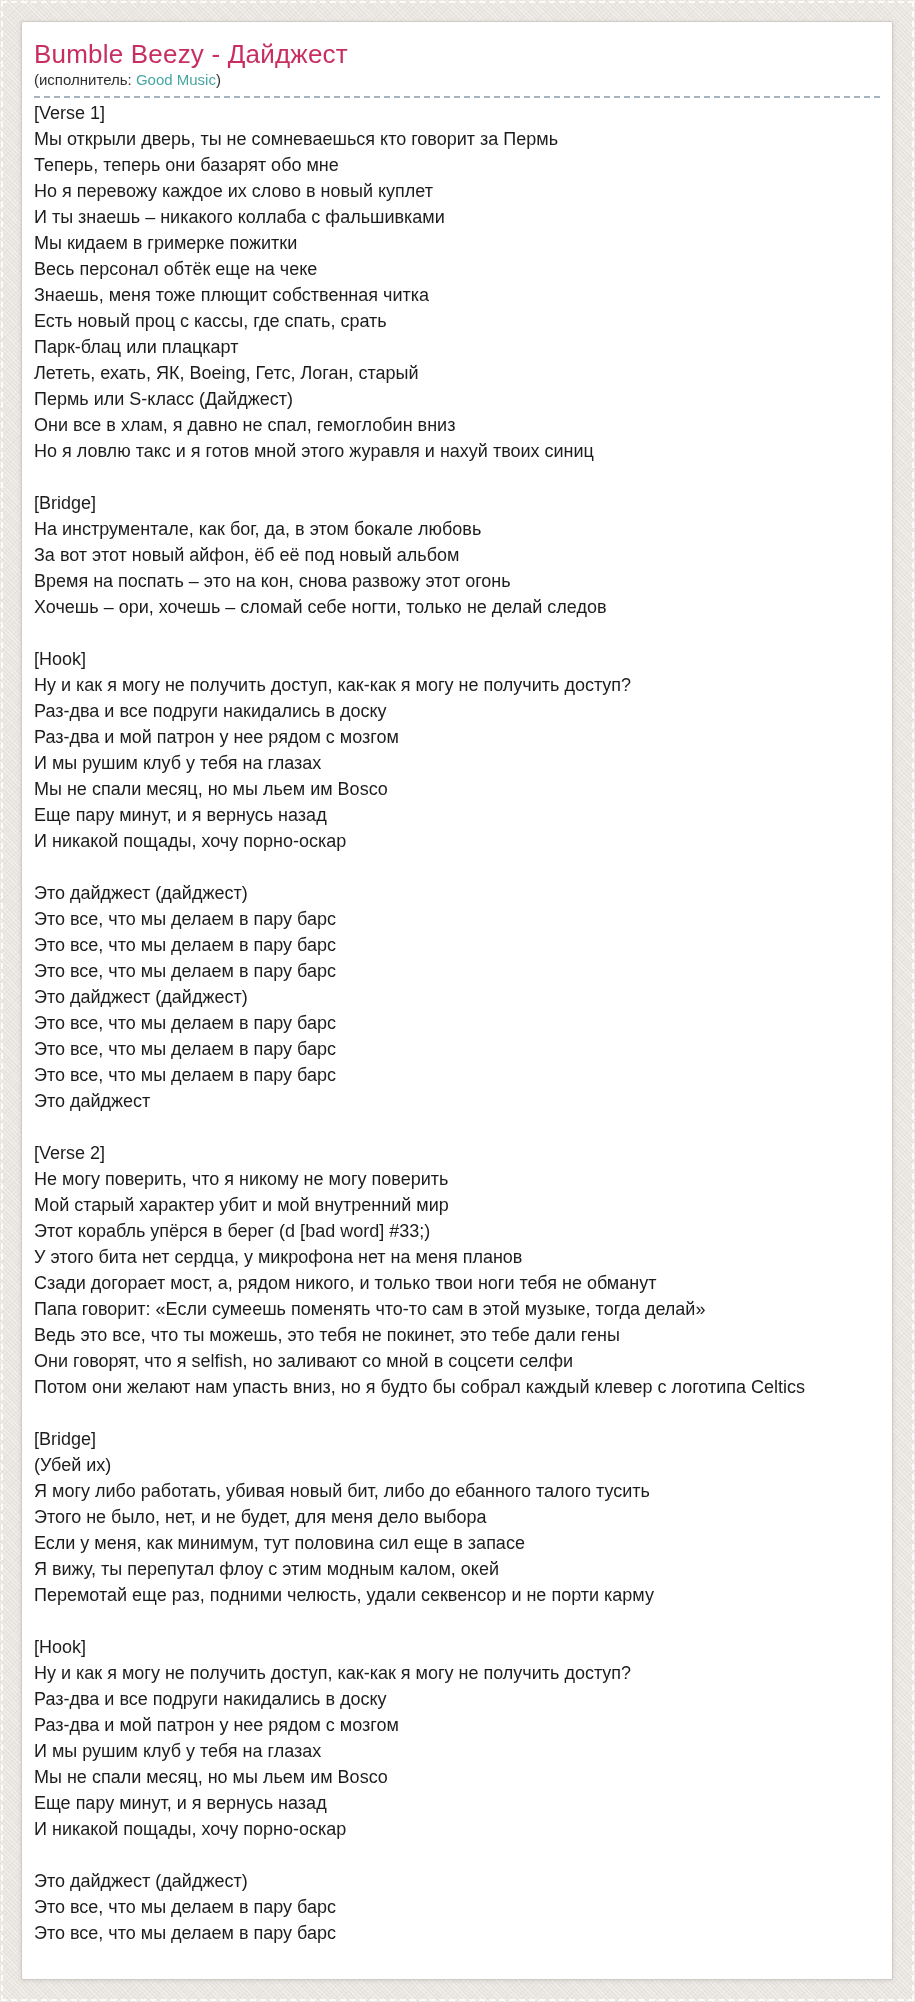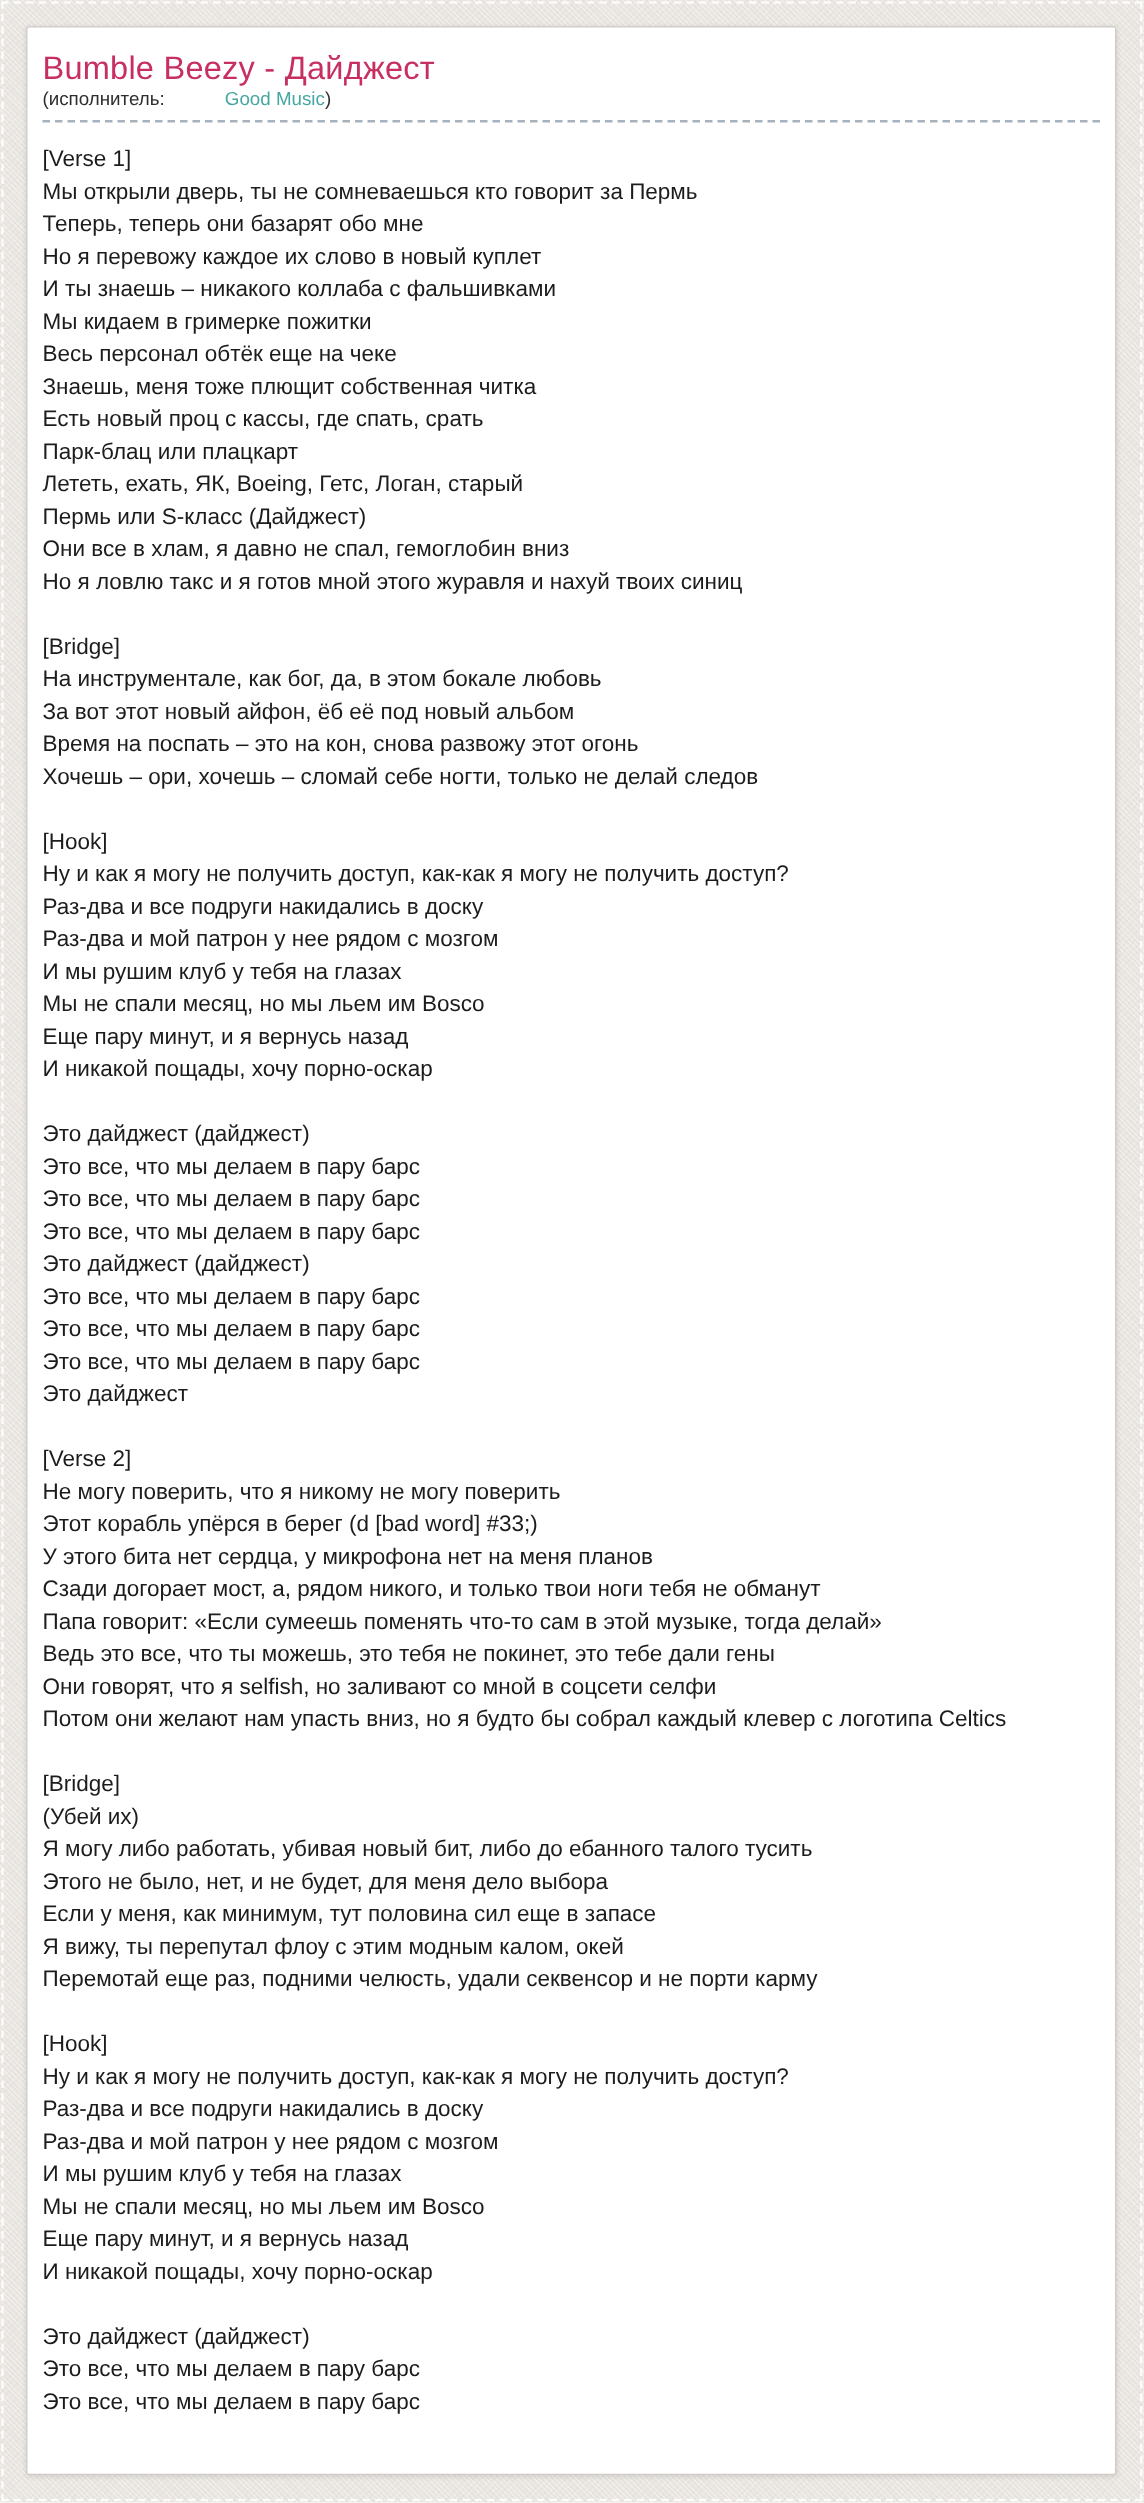--- a/index.html
+++ b/index.html
@@ -57,24 +57,23 @@
     font-size: 15px;
     line-height: 18px;
     color: #2e2e2e;
     padding-bottom: 7px;
     border-bottom: 2px dashed var(--divider);
   }
   .artist-line a {
     color: var(--link);
     text-decoration: none;
     cursor: pointer;
-    margin-left: 44px;
   }
   .lyrics {
-    margin-top: 16px;
+    margin-top: 2px;
     font-size: 18px;
     line-height: 26px;
     color: var(--text);
   }
   .stanza { margin-bottom: 26px; }
   .stanza:last-child { margin-bottom: 0; }
   .line { white-space: nowrap; }
 </style>
 </head>
 <body>
@@ -129,20 +128,21 @@
         <div class="line">Это все, что мы делаем в пару барс</div>
         <div class="line">Это дайджест (дайджест)</div>
         <div class="line">Это все, что мы делаем в пару барс</div>
         <div class="line">Это все, что мы делаем в пару барс</div>
         <div class="line">Это все, что мы делаем в пару барс</div>
         <div class="line">Это дайджест</div>
       </div>
       <div class="stanza">
         <div class="line">[Verse 2]</div>
         <div class="line">Не могу поверить, что я никому не могу поверить</div>
+        <div class="line">Мой старый характер убит и мой внутренний мир</div>
         <div class="line">Этот корабль упёрся в берег (d [bad word] #33;)</div>
         <div class="line">У этого бита нет сердца, у микрофона нет на меня планов</div>
         <div class="line">Сзади догорает мост, а, рядом никого, и только твои ноги тебя не обманут</div>
         <div class="line">Папа говорит: «Если сумеешь поменять что-то сам в этой музыке, тогда делай»</div>
         <div class="line">Ведь это все, что ты можешь, это тебя не покинет, это тебе дали гены</div>
         <div class="line">Они говорят, что я selfish, но заливают со мной в соцсети селфи</div>
         <div class="line">Потом они желают нам упасть вниз, но я будто бы собрал каждый клевер с логотипа Celtics</div>
       </div>
       <div class="stanza">
         <div class="line">[Bridge]</div>

